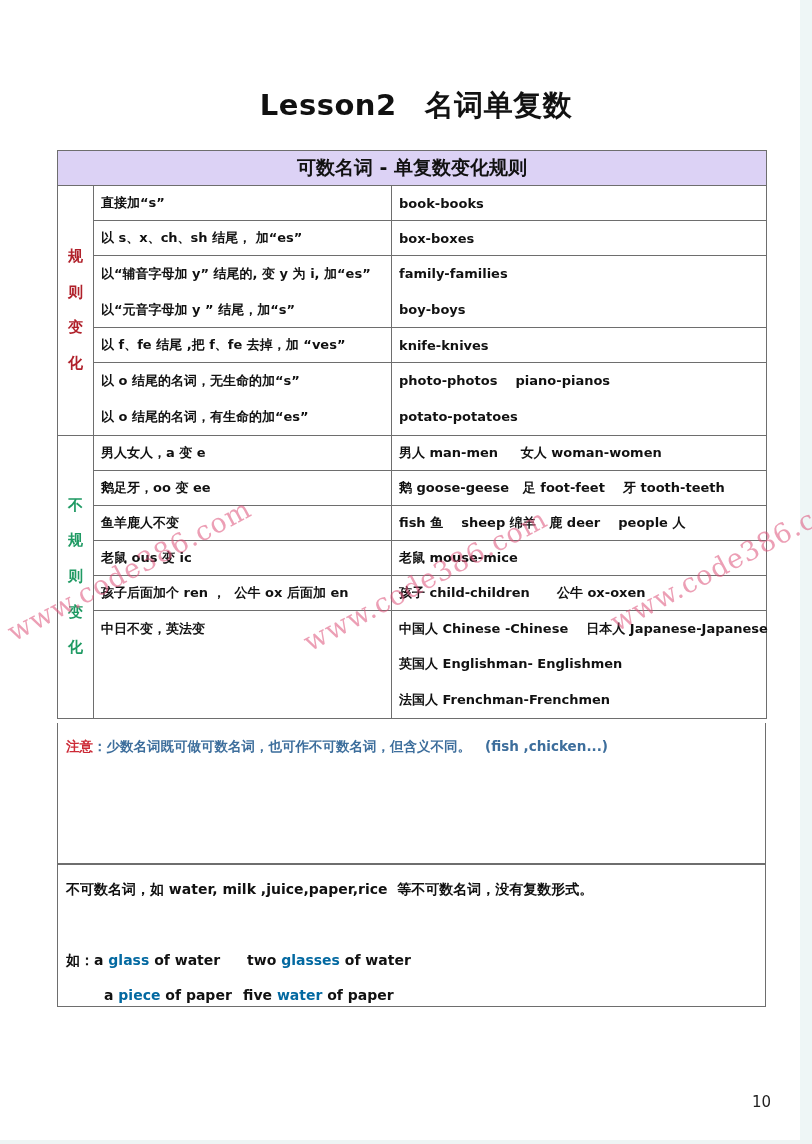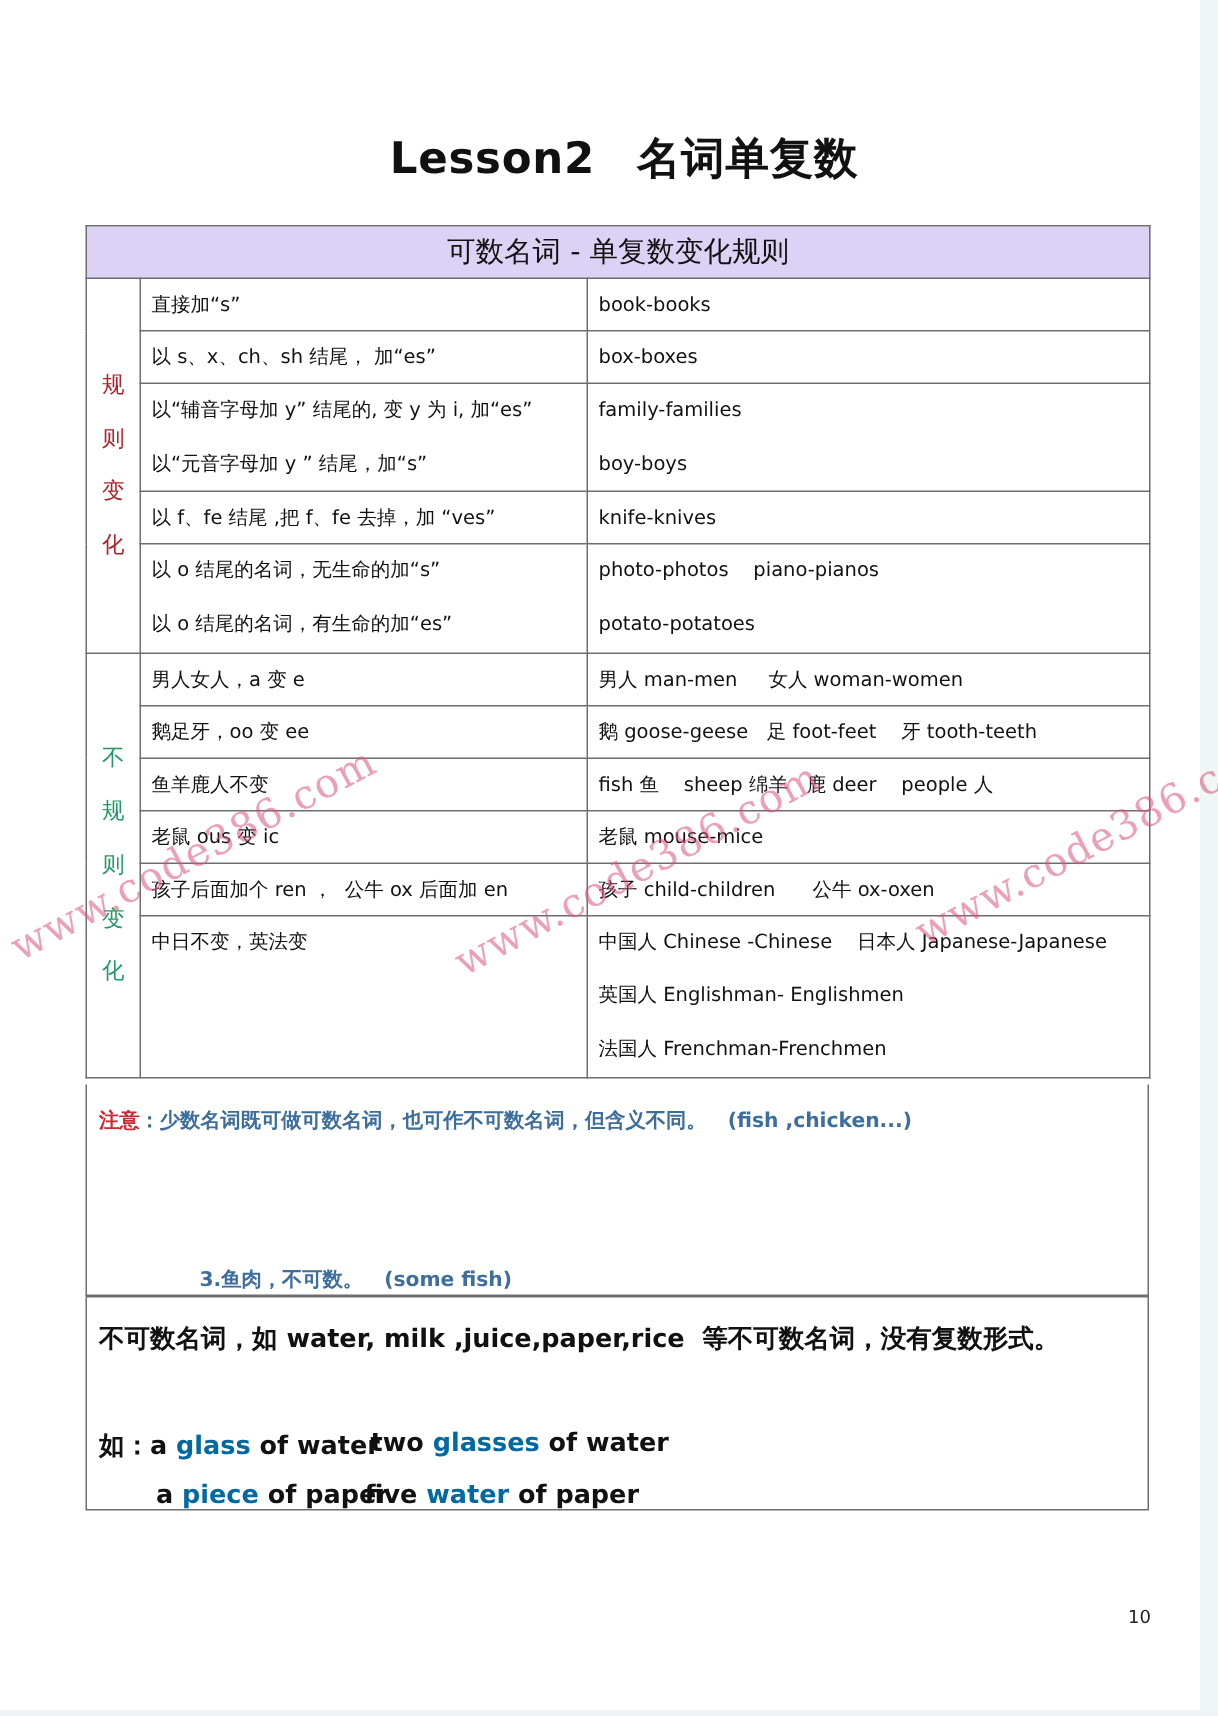--- a/index.html
+++ b/index.html
@@ -18,21 +18,21 @@
   }
   .title {
     position: absolute; top: 86px; left: 0; width: 832px; text-align: center;
     font-size: 29px; font-weight: bold; letter-spacing: 0.5px; color: #111;
   }
   .title .gap { display: inline-block; width: 28px; }
 
   table.main {
     position: absolute; left: 57px; top: 150px; width: 709px;
     border-collapse: collapse; table-layout: fixed;
-    font-size: 13px; font-weight: normal; padding-left: 12px;
+    font-size: 13px; font-weight: bold; padding-left: 12px;
   }
   table.main td { border: 1.5px solid #6e6e6e; padding: 0 7px; vertical-align: middle; }
   td.header {
     background: #dcd2f5; text-align: center; font-size: 19px; height: 34px;
   }
   td.side { text-align: center; padding: 0; vertical-align: top; }
   td.side .ch { display: block; height: 35.7px; line-height: 35.7px; font-size: 15px; }
   .side-red .ch { color: #b0202a; }
   .side-green .ch { color: #1f9a63; }
   td.rule, td.ex { height: 34px; }
@@ -41,26 +41,26 @@
   .note-box {
     position: absolute; left: 57px; top: 723px; width: 709px; height: 141px;
     box-sizing: border-box; border: 1.5px solid #6e6e6e; border-top: none;
     font-size: 13.5px; font-weight: bold; color: #3d6e9c; text-align: right;
   }
   .note-box .line { position: absolute; left: 8px; white-space: nowrap; }
   .note-box .red { color: #cc2a36; }
   .uncount-box {
     position: absolute; left: 57px; top: 864px; width: 709px; height: 143px;
     box-sizing: border-box; border: 1.5px solid #6e6e6e;
-    font-size: 17px; font-weight: bold; color: #111;
+    font-size: 14px; font-weight: bold; color: #111;
   }
   .uncount-box .line { position: absolute; left: 8px; white-space: nowrap; }
   .hl { color: #0369a1; }
   .page-num {
-    position: absolute; left: 752px; top: 1071px; font-size: 12px; color: #222;
+    position: absolute; left: 752px; top: 1093px; font-size: 15px; color: #222;
   }
   .watermark {
     position: absolute; font-family: "DejaVu Serif", serif; font-size: 27px;
     color: rgba(220, 80, 120, 0.55); transform: rotate(-28deg); transform-origin: left top;
     white-space: nowrap; letter-spacing: 1px; pointer-events: none;
   }
 </style>
 </head>
 <body>
 
@@ -156,21 +156,20 @@
       <div class="line" style="white-space:pre">中国人 Chinese -Chinese    日本人 Japanese-Japanese</div>
       <div class="line">英国人 Englishman- Englishmen</div>
       <div class="line">法国人 Frenchman-Frenchmen</div>
     </td>
   </tr>
 </tbody>
   </table>
 
 <div class="note-box">
   <div class="line" style="top:15px;white-space:pre"><span class="red">注意</span><span>：少数名词既可做可数名词，也可作不可数名词，但含义不同。   (fish ,chicken...)</span></div>
-  <div class="line" style="top:121px;left:75px;white-space:pre">3.鱼肉，不可数。   (some fish)</div>
 </div>
 
 <div class="uncount-box">
   <div class="line" style="top:16px;white-space:pre">不可数名词，如 water, milk ,juice,paper,rice  等不可数名词，没有复数形式。</div>
   <div class="line" style="top:87px"><span>如：a </span><span class="hl">glass</span><span> of water</span></div>
   <div class="line" style="top:87px;left:189px"><span>two </span><span class="hl">glasses</span><span> of water</span></div>
   <div class="line" style="top:122px;left:46px"><span>a </span><span class="hl">piece</span><span> of paper</span></div>
   <div class="line" style="top:122px;left:185px"><span>five </span><span class="hl">water</span><span> of paper</span></div>
 </div>
 

